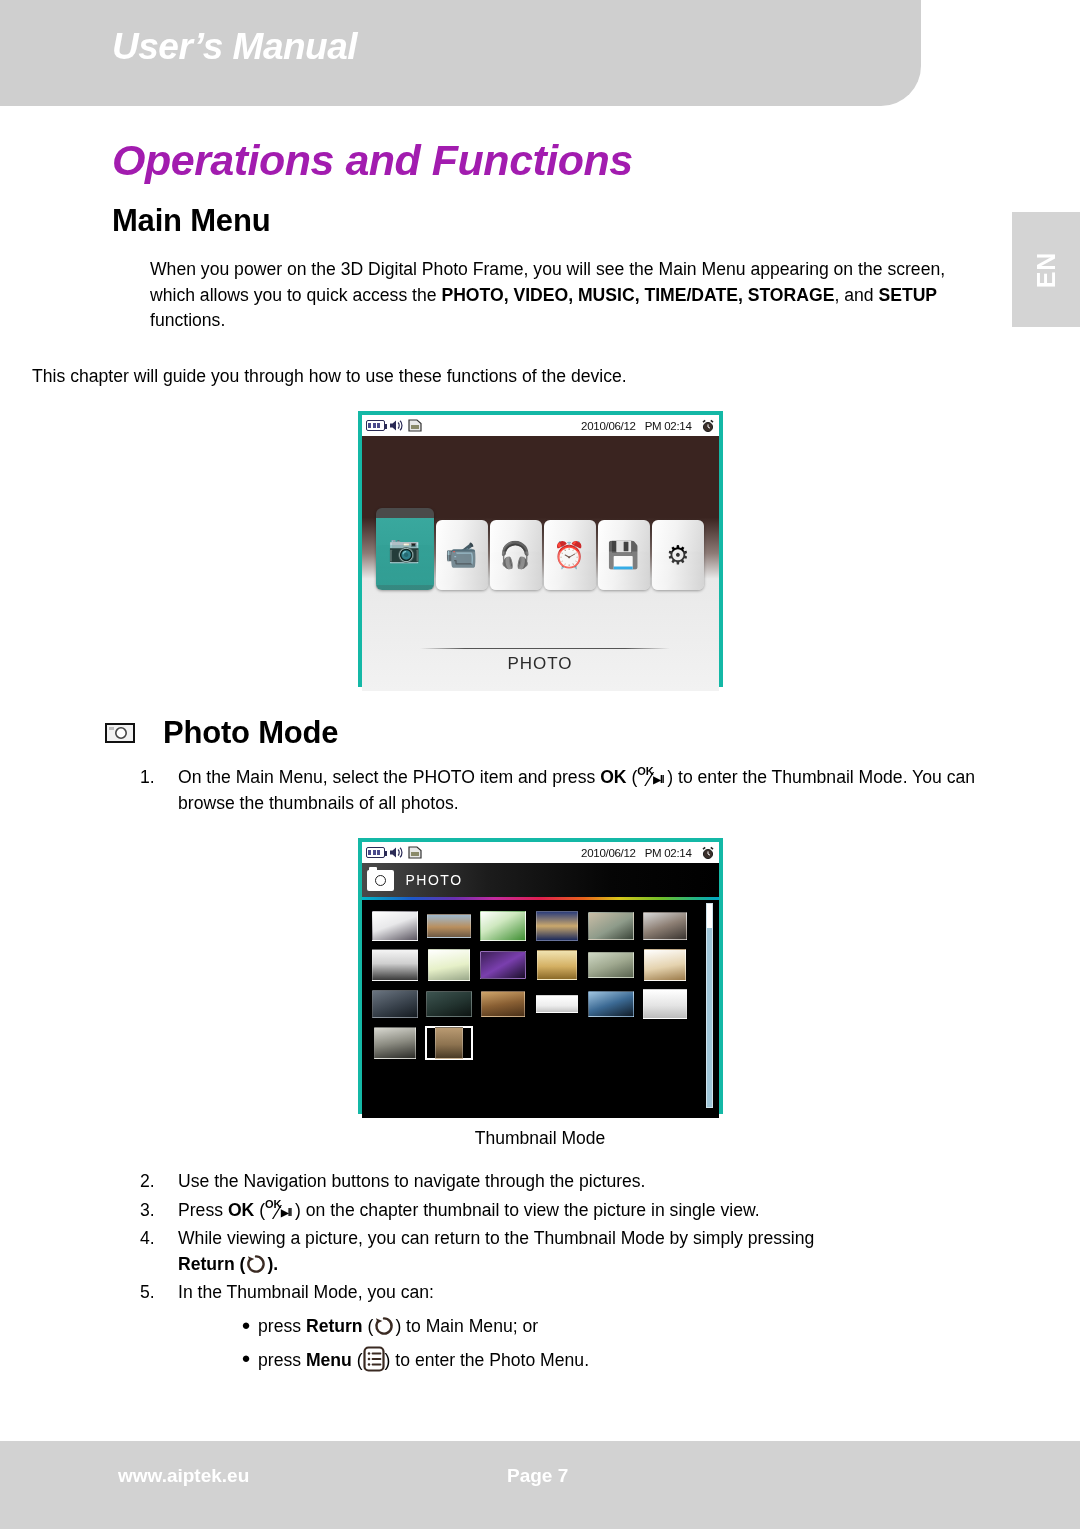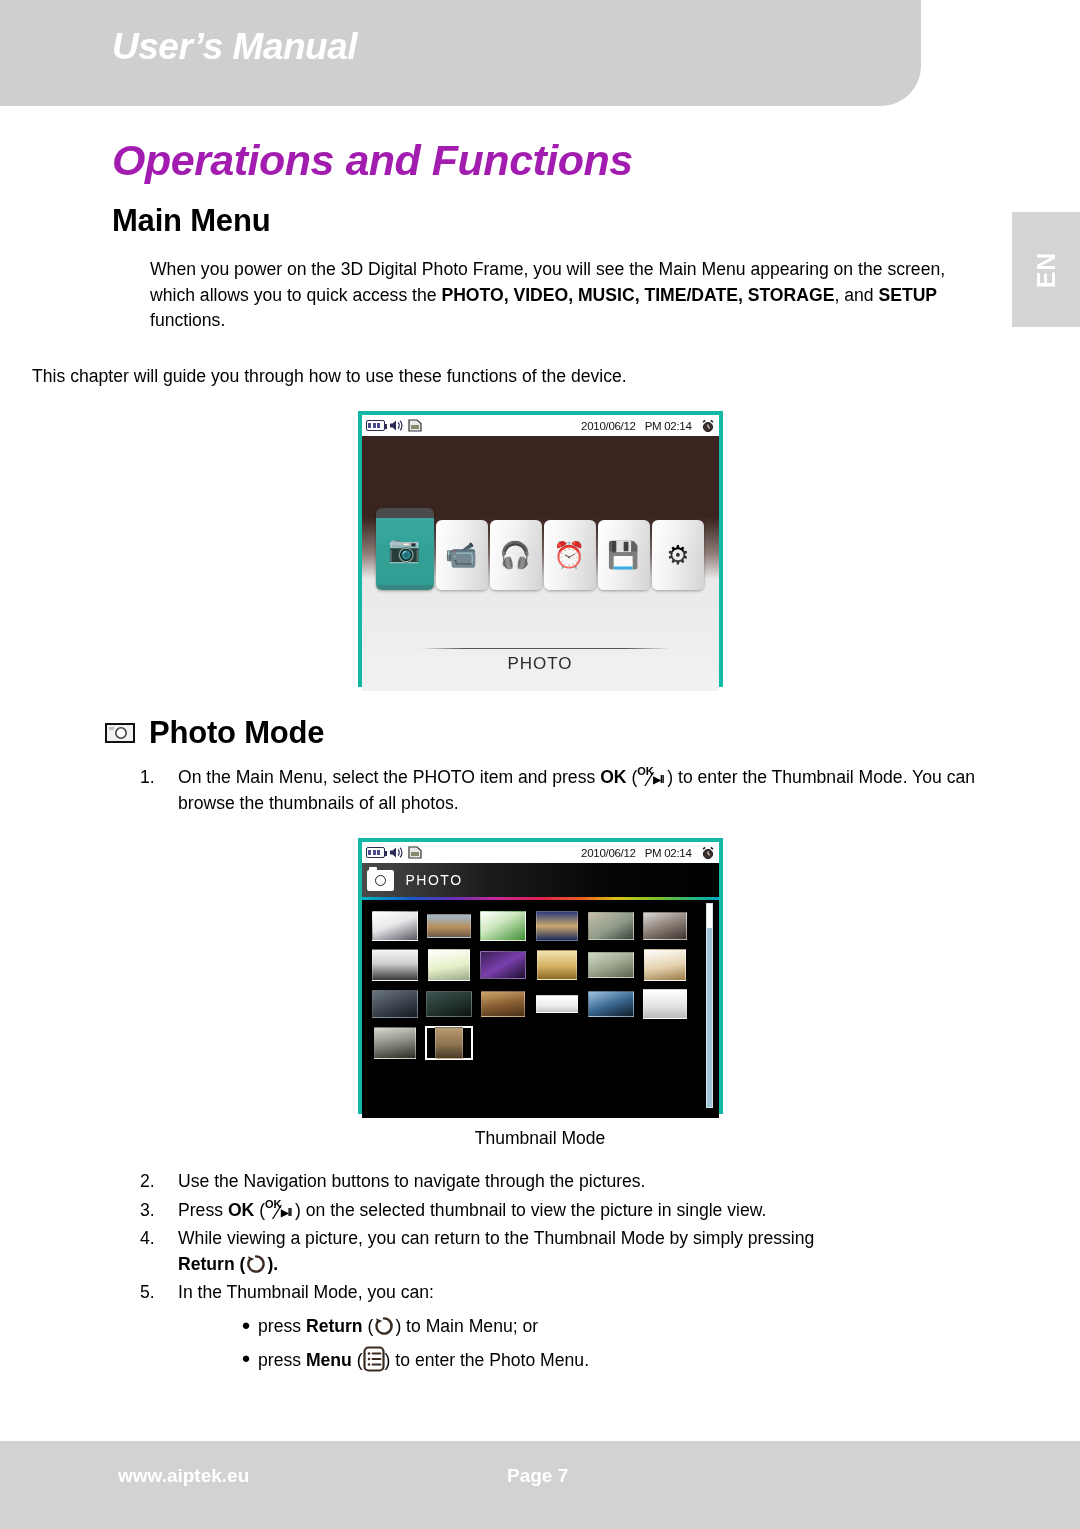--- a/index.html
+++ b/index.html
@@ -46,21 +46,21 @@
   h1.chapter {
     margin: 30px 0 0 112px;
     font-size: 43px; font-weight: bold; font-style: italic;
     color: #a21caf; letter-spacing: -0.5px;
   }
   h2.section {
     margin: 18px 0 0 112px;
     font-size: 31px; font-weight: bold; color: #000;
     letter-spacing: -0.2px;
   }
-  h2.section.with-icon { margin-left: 105px; display: flex; align-items: center; gap: 14px; }
+  h2.section.with-icon { margin-left: 105px; display: flex; align-items: center; gap: 28px; }
 
   .body-p {
     margin: 18px 0 0 150px; width: 820px;
     font-size: 17.6px; line-height: 1.45; color: #000;
   }
   .body-p.gap { margin-top: 30px; margin-left: 32px; }
   .body-p b { font-weight: bold; }
 
   
   .steps { margin: 14px 0 0 140px; width: 840px; }
@@ -377,21 +377,21 @@
 
     <div class="steps" style="margin-top:20px;">
 
       <div class="step">
         <div class="step-num">2.</div>
         <div class="step-text">Use the Navigation buttons to navigate through the pictures.</div>
       </div>
 
       <div class="step">
         <div class="step-num">3.</div>
-        <div class="step-text"><span>Press </span><b>OK</b> (<span class="ok-glyph"><span class="ok-top">OK</span><span class="ok-slash">⁄</span><span class="ok-bot">▶II</span></span>)<span> on the selected thumbnail to view the picture in single view.</span></div>
+        <div class="step-text"><span>Press </span><b>OK</b> (<span class="ok-glyph"><span class="ok-top">OK</span><span class="ok-slash">⁄</span><span class="ok-bot">▶II</span></span>)<span> on the chapter thumbnail to view the picture in single view.</span></div>
       </div>
 
       <div class="step">
         <div class="step-num">4.</div>
         <div class="step-text"><span>While viewing a picture, you can return to the Thumbnail Mode by simply pressing </span><br><b>Return</b><b> (</b><svg class="return-glyph" viewBox="0 0 22 22">
               <path d="M11 3.4a7.6 7.6 0 1 1-6.6 3.8" stroke="#3a2a22" stroke-width="2.4" fill="none" stroke-linecap="round"></path>
               <path d="M3 3.2 4.6 8.2 9.3 6.1z" fill="#3a2a22"></path>
             </svg><b>)</b><b>.</b></div>
       </div>
 

